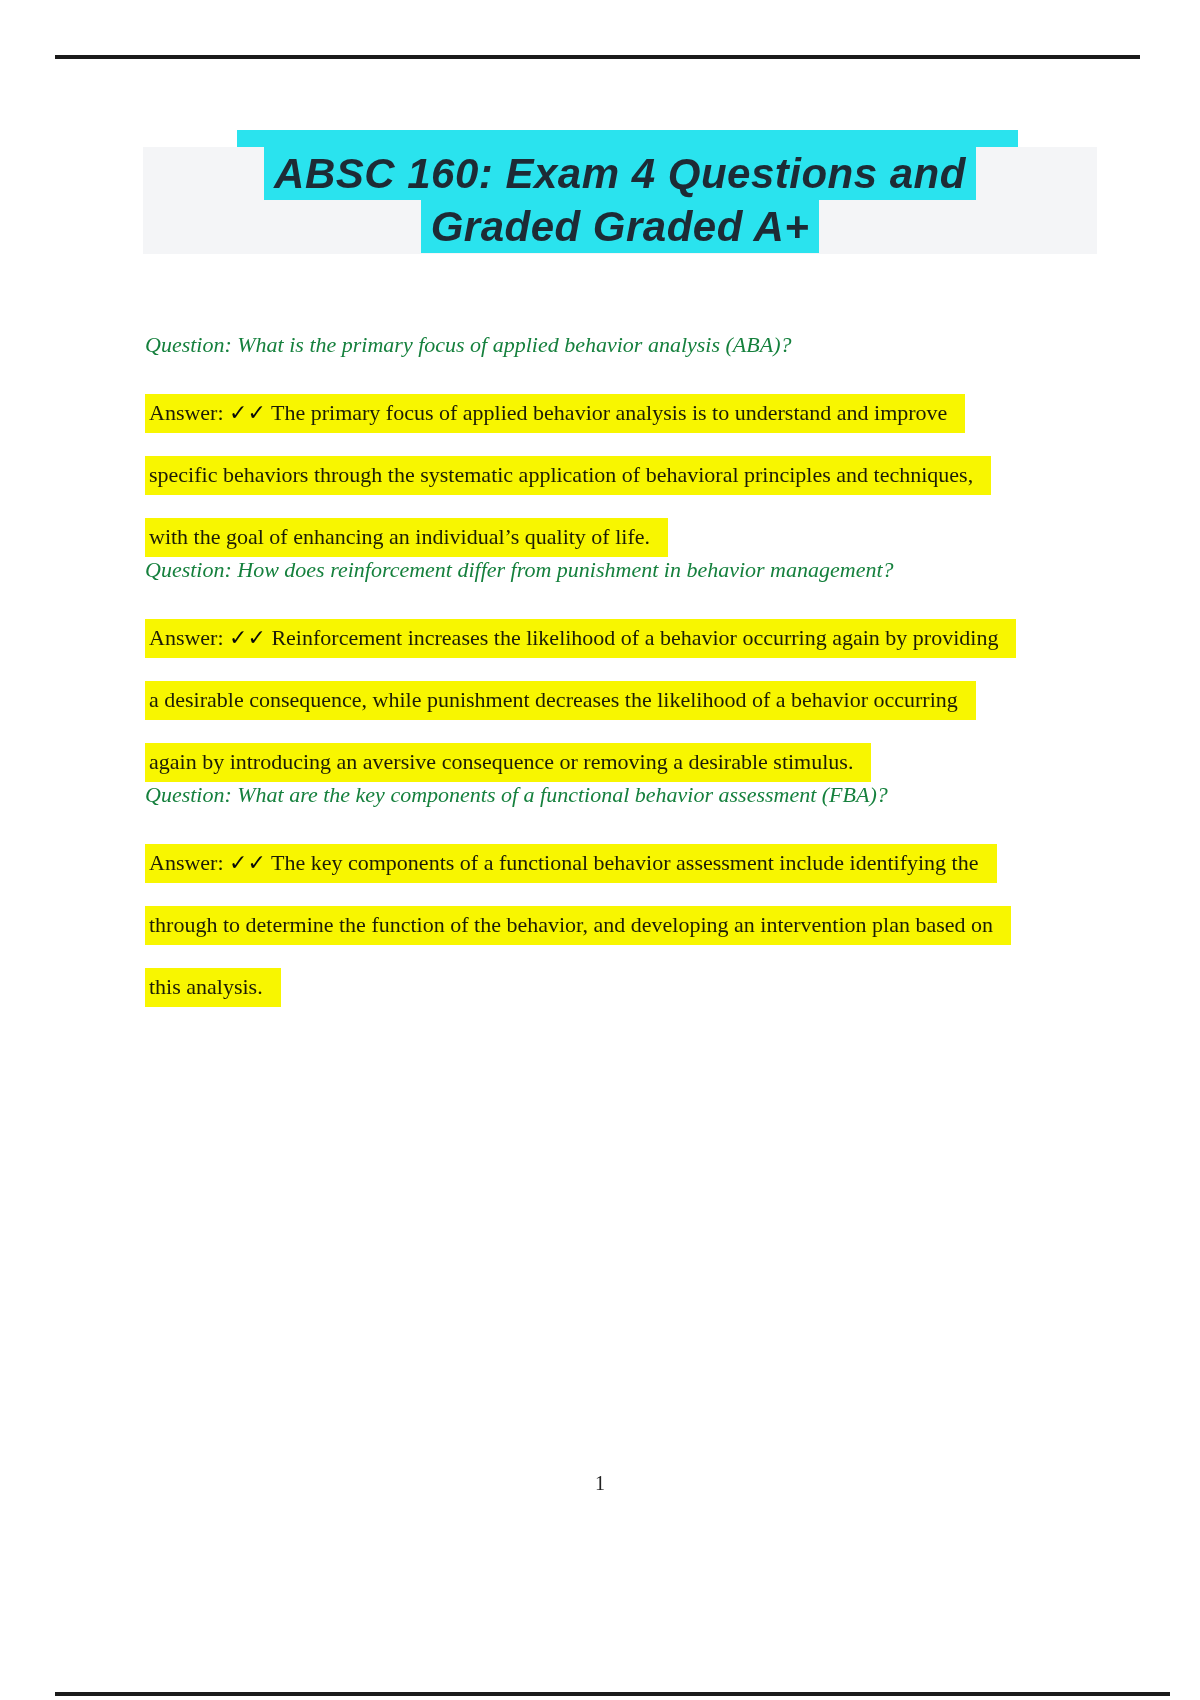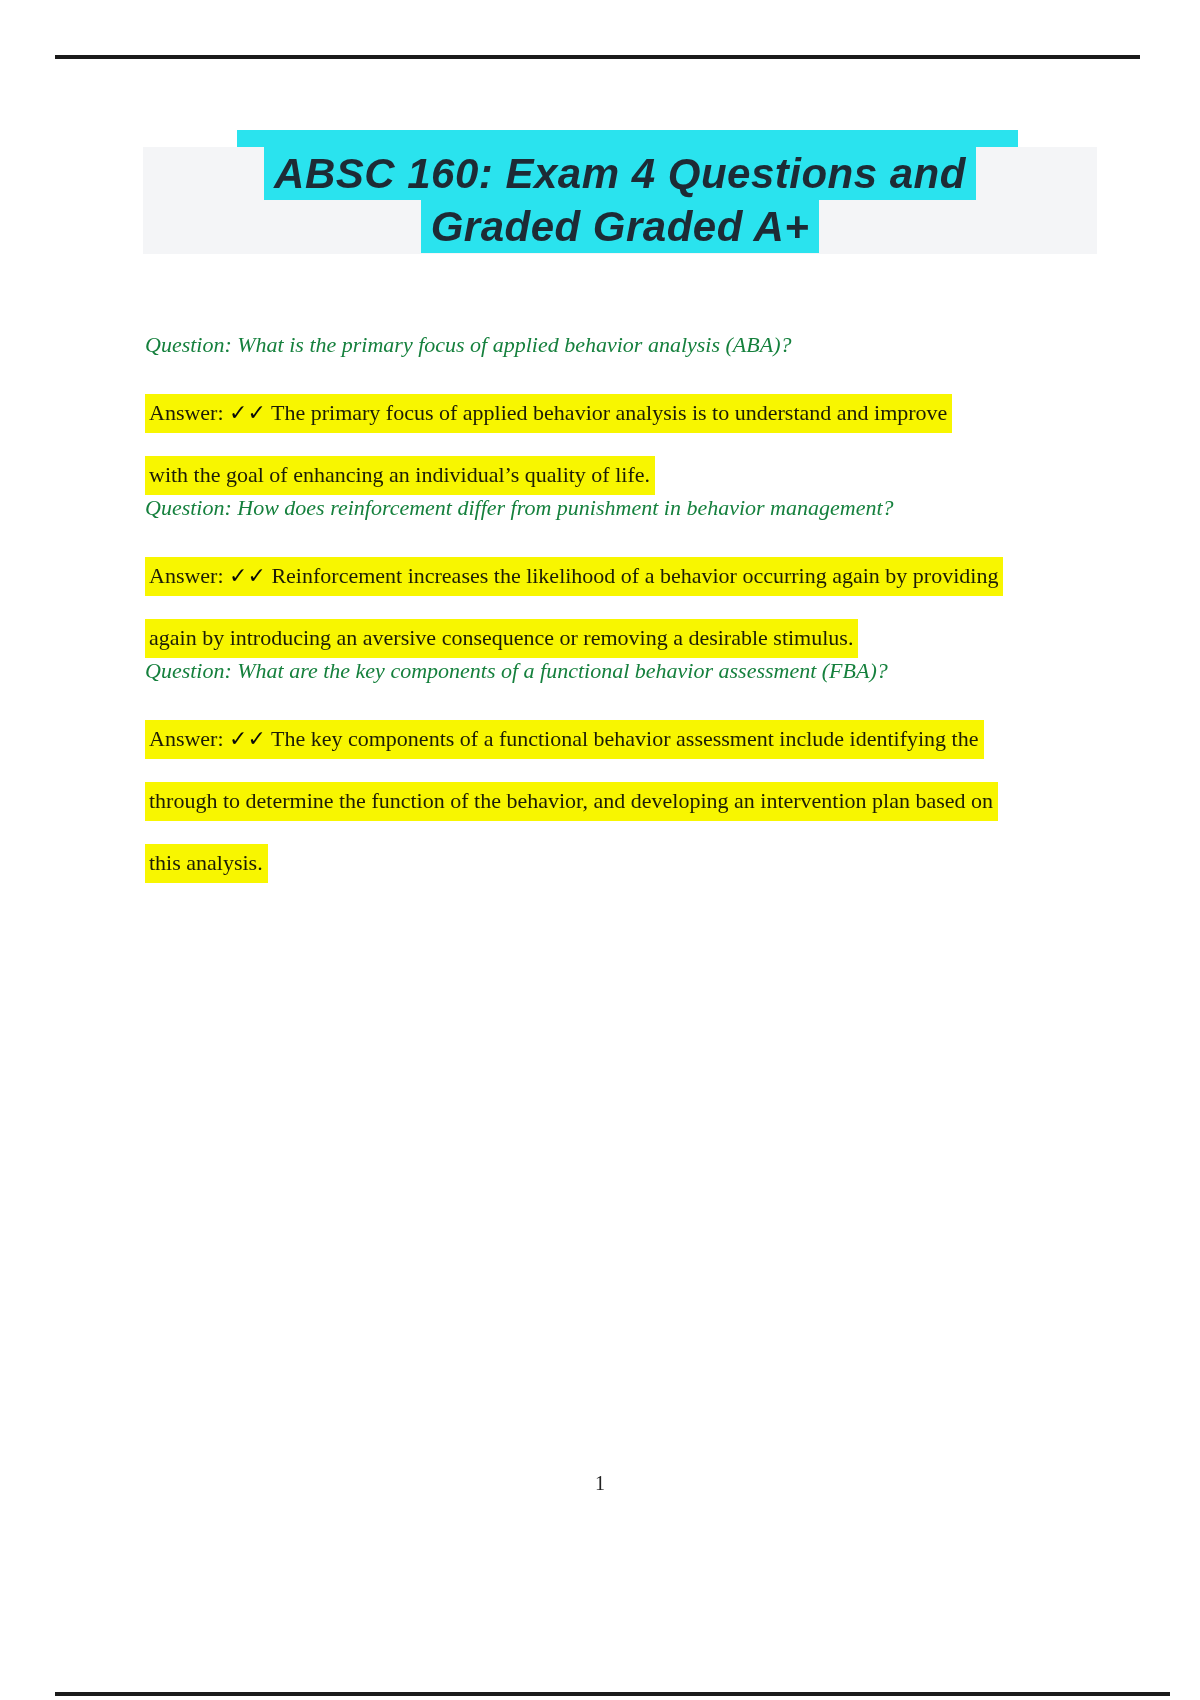--- a/index.html
+++ b/index.html
@@ -30,21 +30,21 @@
   main{position:absolute;left:145px;top:332px;width:935px;}
   .question{
     font-size:22px;line-height:26px;margin:0 0 36px 0;color:#15803d;font-style:italic;
   }
   .answer{margin:0 0 110px 0;}
   .answer:last-of-type{margin-bottom:0;}
   .ans-line{margin:0 0 23px 0;}
   .ans-line:last-child{margin-bottom:0;}
   .hl-y{
     background:var(--yellow,#f8f600);
-    padding:6px 5px 7px 4px;display:inline-block;
+    padding:6px 18px 7px 4px;display:inline-block;
     font-size:22px;line-height:26px;color:#1c1c06;
   }
   .checks{
     font-family:"DejaVu Sans", sans-serif;font-weight:bold;
     font-size:22px;color:#0a0a0a;
   }
   .page-number{
     position:absolute;left:0;top:1472px;width:1200px;text-align:center;
     font-size:20px;color:#222;
   }
@@ -58,28 +58,30 @@
 <div class="title-panel">
   <h1><span class="hl-cyan">ABSC 160: Exam 4 Questions and</span><br>
   <span class="hl-cyan">Graded Graded A+</span></h1>
 </div>
 
 <main>
   <section class="qa">
     <p class="question">Question: What is the primary focus of applied behavior analysis (ABA)?</p>
     <div class="answer">
         <div class="ans-line"><span class="hl-y">Answer: <span class="checks">✓✓</span> The primary focus of applied behavior analysis is to understand and improve</span></div>
+        <div class="ans-line"><span class="hl-y">specific behaviors through the systematic application of behavioral principles and techniques,</span></div>
         <div class="ans-line"><span class="hl-y">with the goal of enhancing an individual’s quality of life.</span></div>
       </div>
   </section>
 
   <section class="qa">
     <p class="question">Question: How does reinforcement differ from punishment in behavior management?</p>
     <div class="answer">
         <div class="ans-line"><span class="hl-y">Answer: <span class="checks">✓✓</span> Reinforcement increases the likelihood of a behavior occurring again by providing</span></div>
+        <div class="ans-line"><span class="hl-y">a desirable consequence, while punishment decreases the likelihood of a behavior occurring</span></div>
         <div class="ans-line"><span class="hl-y">again by introducing an aversive consequence or removing a desirable stimulus.</span></div>
       </div>
   </section>
 
   <section class="qa">
     <p class="question">Question: What are the key components of a functional behavior assessment (FBA)?</p>
     <div class="answer">
         <div class="ans-line"><span class="hl-y">Answer: <span class="checks">✓✓</span> The key components of a functional behavior assessment include identifying the</span></div>
         <div class="ans-line"><span class="hl-y">through to determine the function of the behavior, and developing an intervention plan based on</span></div>
         <div class="ans-line"><span class="hl-y">this analysis.</span></div>

